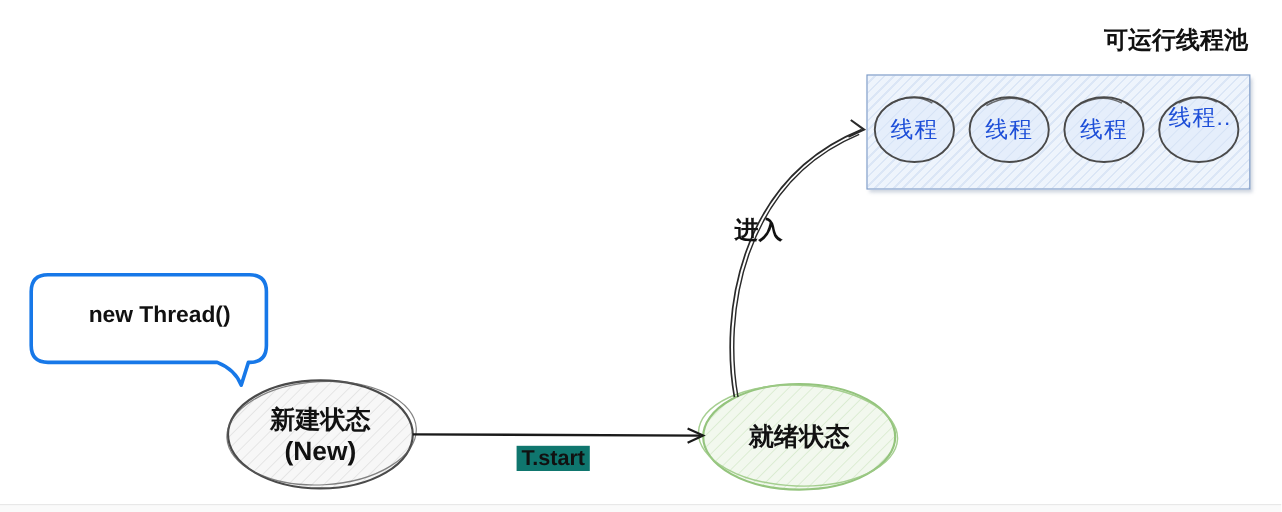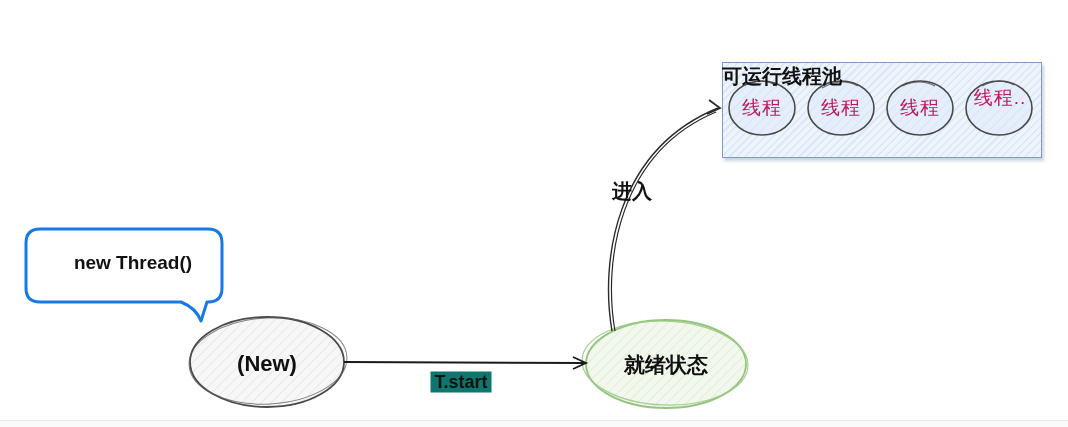--- a/index.html
+++ b/index.html
@@ -25,32 +25,31 @@
     width: 318px; height: 94px;
     border: 1.5px solid #7d9cc8;
     background: repeating-linear-gradient(135deg, #eef4fc 0px, #eef4fc 4px, #dbe6f6 4px, #dbe6f6 5.5px);
     box-shadow: 2px 3px 3px rgba(110, 130, 160, 0.35);
     z-index: 1;
   }
   .pool-title {
     position: absolute;
     left: 722px; top: 20px;
     width: 318px;
-    text-align: left;
+    text-align: right;
     font-size: 20px;
     font-weight: bold;
     z-index: 3;
-    margin-top: 43px;
   }
   .thread-label {
     position: absolute;
     transform: translate(-50%, -50%);
     font-size: 19px;
     letter-spacing: 1px;
-    color: #be185d;
+    color: #1d4ed8;
     white-space: nowrap;
     z-index: 3;
   }
   .state-label {
     position: absolute;
     transform: translate(-50%, -50%);
     text-align: center;
     font-weight: bold;
     line-height: 25px;
     white-space: nowrap;
@@ -166,20 +165,21 @@
   <div class="pool-title">可运行线程池</div>
 
   <div class="thread-label" style="left:762px; top:108px;">线程</div>
   <div class="thread-label" style="left:841px; top:108px;">线程</div>
   <div class="thread-label" style="left:920px; top:108px;">线程</div>
   <div class="thread-label" style="left:1000px; top:98px;">线程..</div>
 
   <div class="bubble-label">new Thread()</div>
 
   <div class="state-label" style="left:267px; top:363px;">
+    <div class="l1">新建状态</div>
     <div class="l2">(New)</div>
   </div>
 
   <div class="state-label" style="left:666px; top:364px;">
     <div class="l1">就绪状态</div>
   </div>
 
   <div class="edge-label tstart">T.start</div>
   <div class="edge-label enter">进入</div>
 

